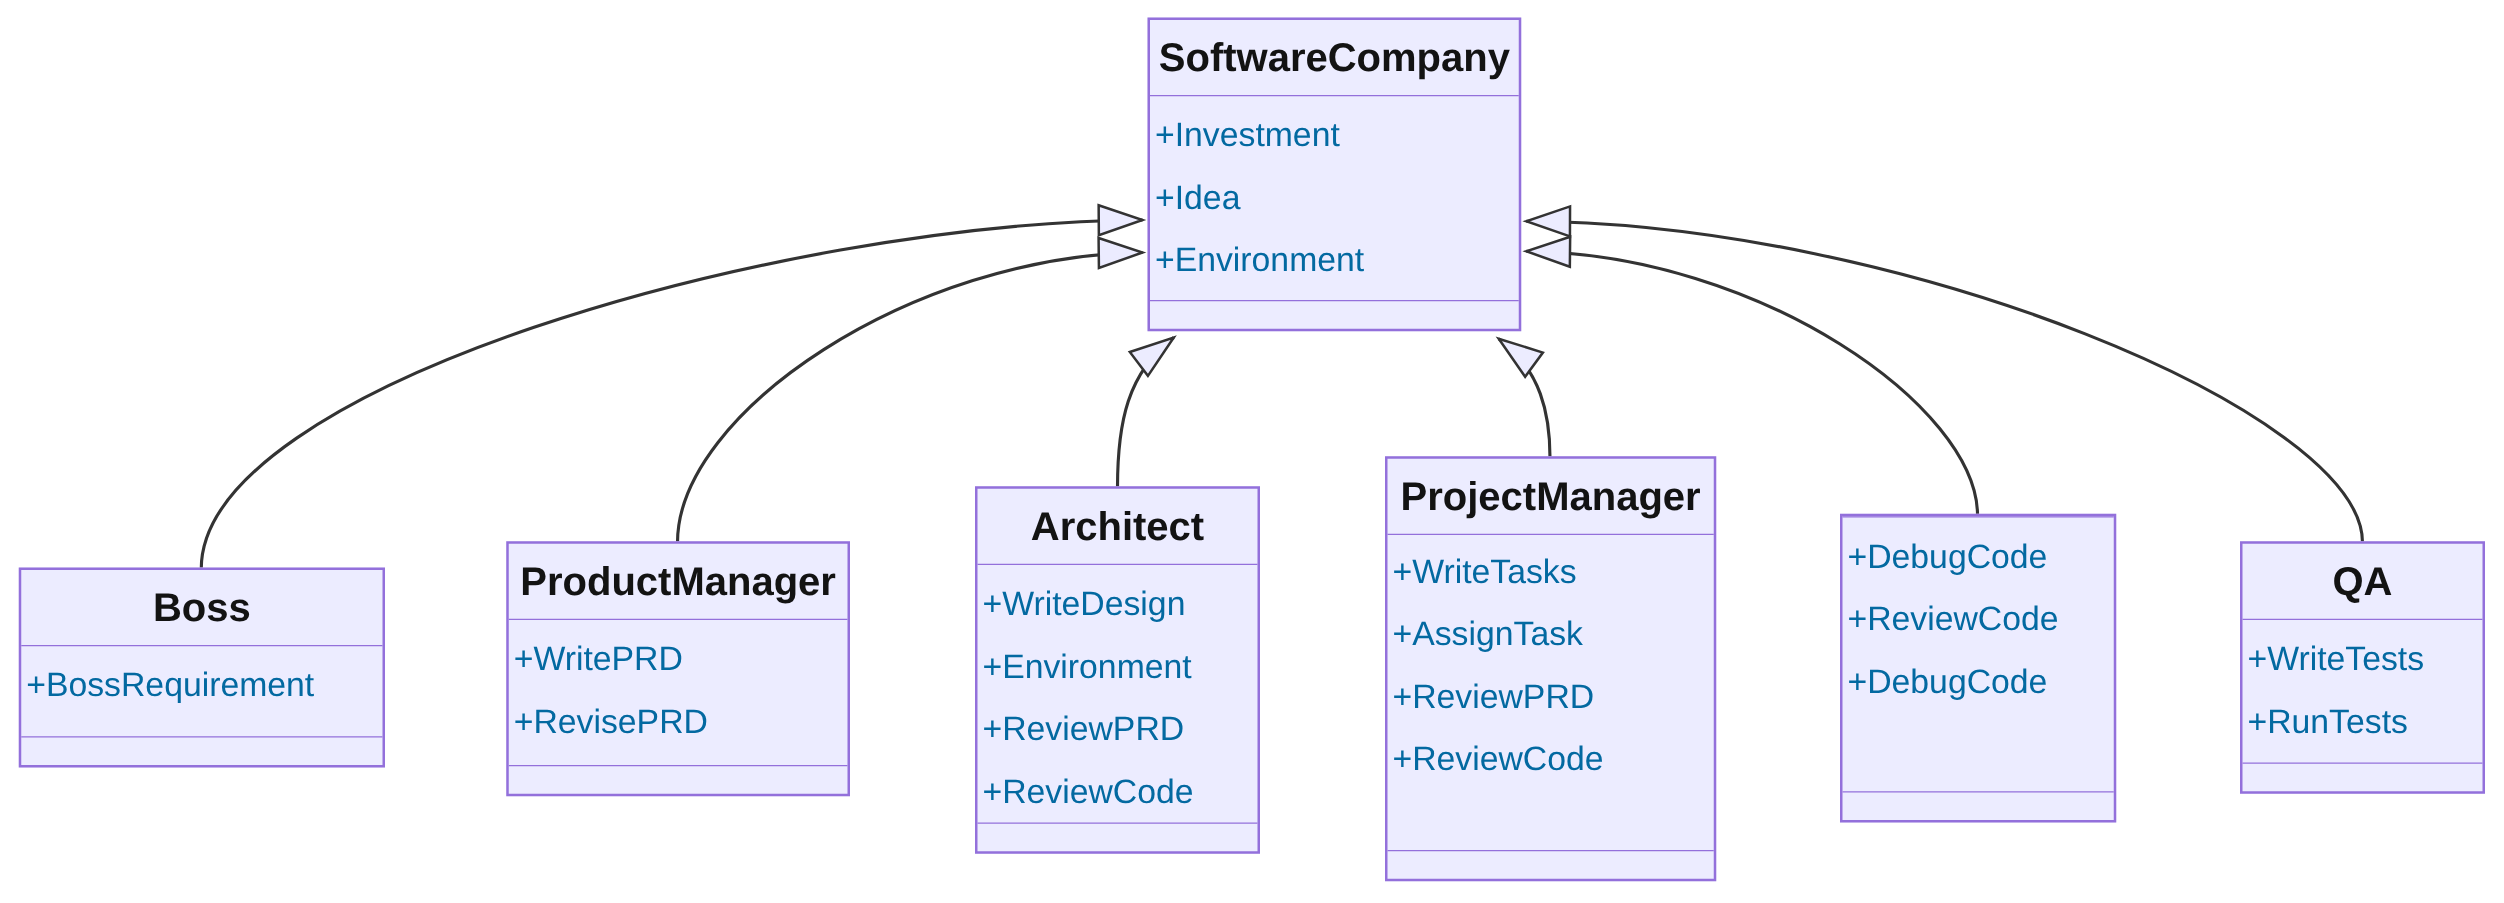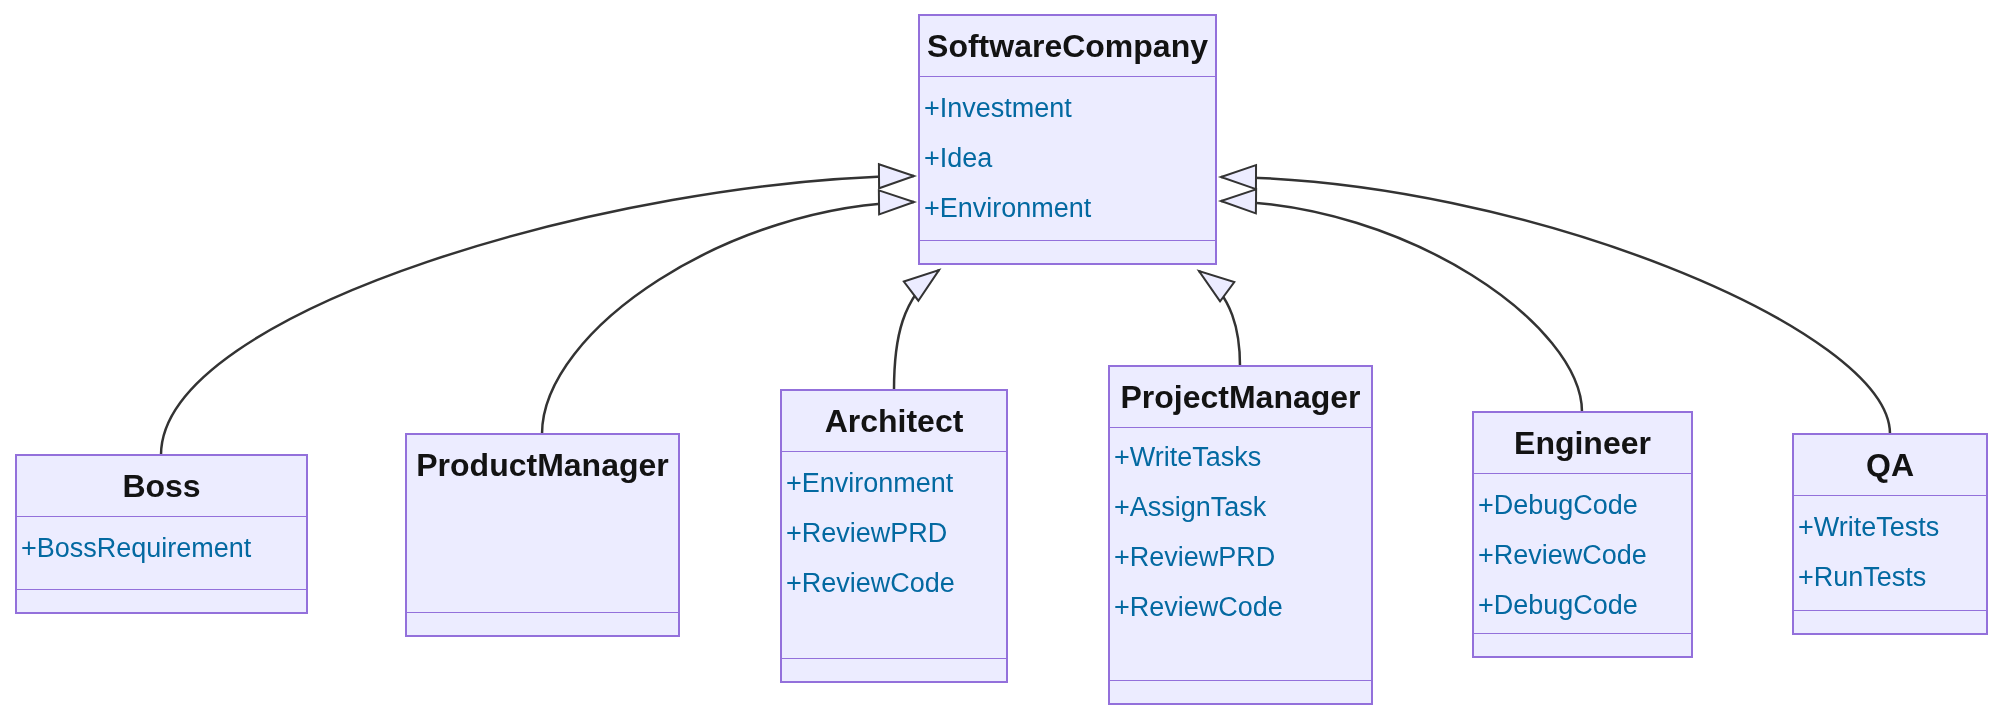--- a/index.html
+++ b/index.html
@@ -86,46 +86,50 @@
   <div class="cbox" style="left:15px;top:454px;width:293px;height:160px">
     <div class="ctitle">Boss</div>
     <div class="cattrs">
       <div class="attr">+BossRequirement</div>
     </div>
     <div class="cmethods"></div>
   </div>
 
   <div class="cbox" style="left:405px;top:433px;width:275px;height:204px">
     <div class="ctitle">ProductManager</div>
+    <div class="cattrs">
+      <div class="attr">+WritePRD</div>
+      <div class="attr">+RevisePRD</div>
+    </div>
     <div class="cmethods"></div>
   </div>
 
   <div class="cbox" style="left:780px;top:389px;width:228px;height:294px">
     <div class="ctitle">Architect</div>
     <div class="cattrs">
+      <div class="attr">+WriteDesign</div>
       <div class="attr">+Environment</div>
       <div class="attr">+ReviewPRD</div>
       <div class="attr">+ReviewCode</div>
     </div>
     <div class="cmethods"></div>
   </div>
 
   <div class="cbox" style="left:1108px;top:365px;width:265px;height:340px">
     <div class="ctitle">ProjectManager</div>
     <div class="cattrs" style="padding-top:4px">
       <div class="attr">+WriteTasks</div>
       <div class="attr">+AssignTask</div>
       <div class="attr">+ReviewPRD</div>
       <div class="attr">+ReviewCode</div>
     </div>
     <div class="cmethods"></div>
   </div>
 
   <div class="cbox" style="left:1472px;top:411px;width:221px;height:247px">
-    <div class="ctitle">Engineer</div>
     <div class="cattrs">
       <div class="attr">+DebugCode</div>
       <div class="attr">+ReviewCode</div>
       <div class="attr">+DebugCode</div>
     </div>
     <div class="cmethods"></div>
   </div>
 
   <div class="cbox" style="left:1792px;top:433px;width:196px;height:202px">
     <div class="ctitle">QA</div>

